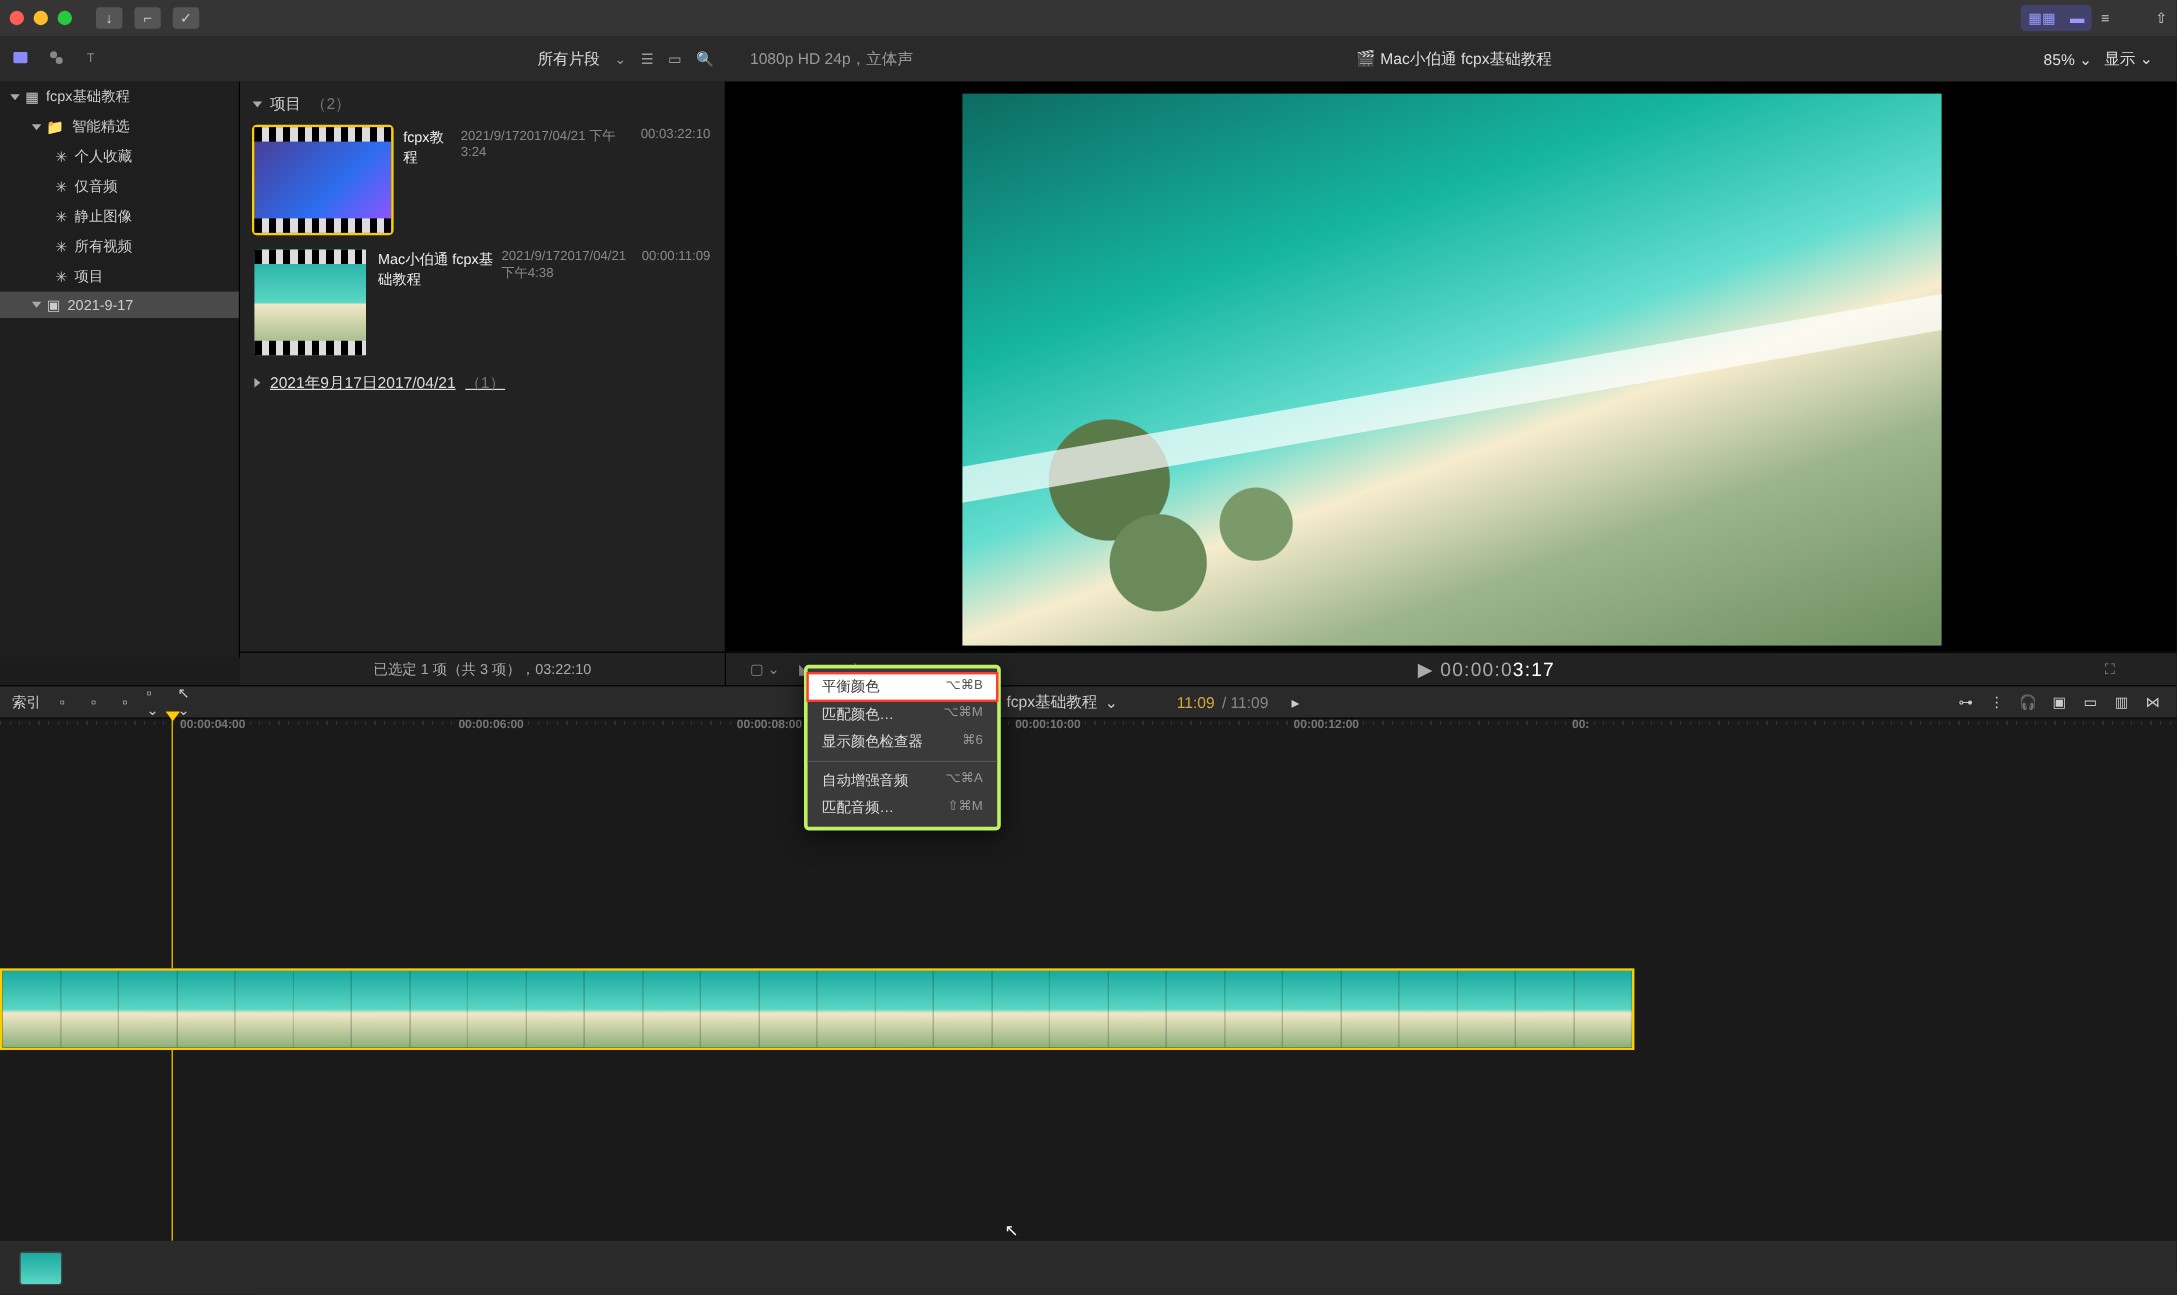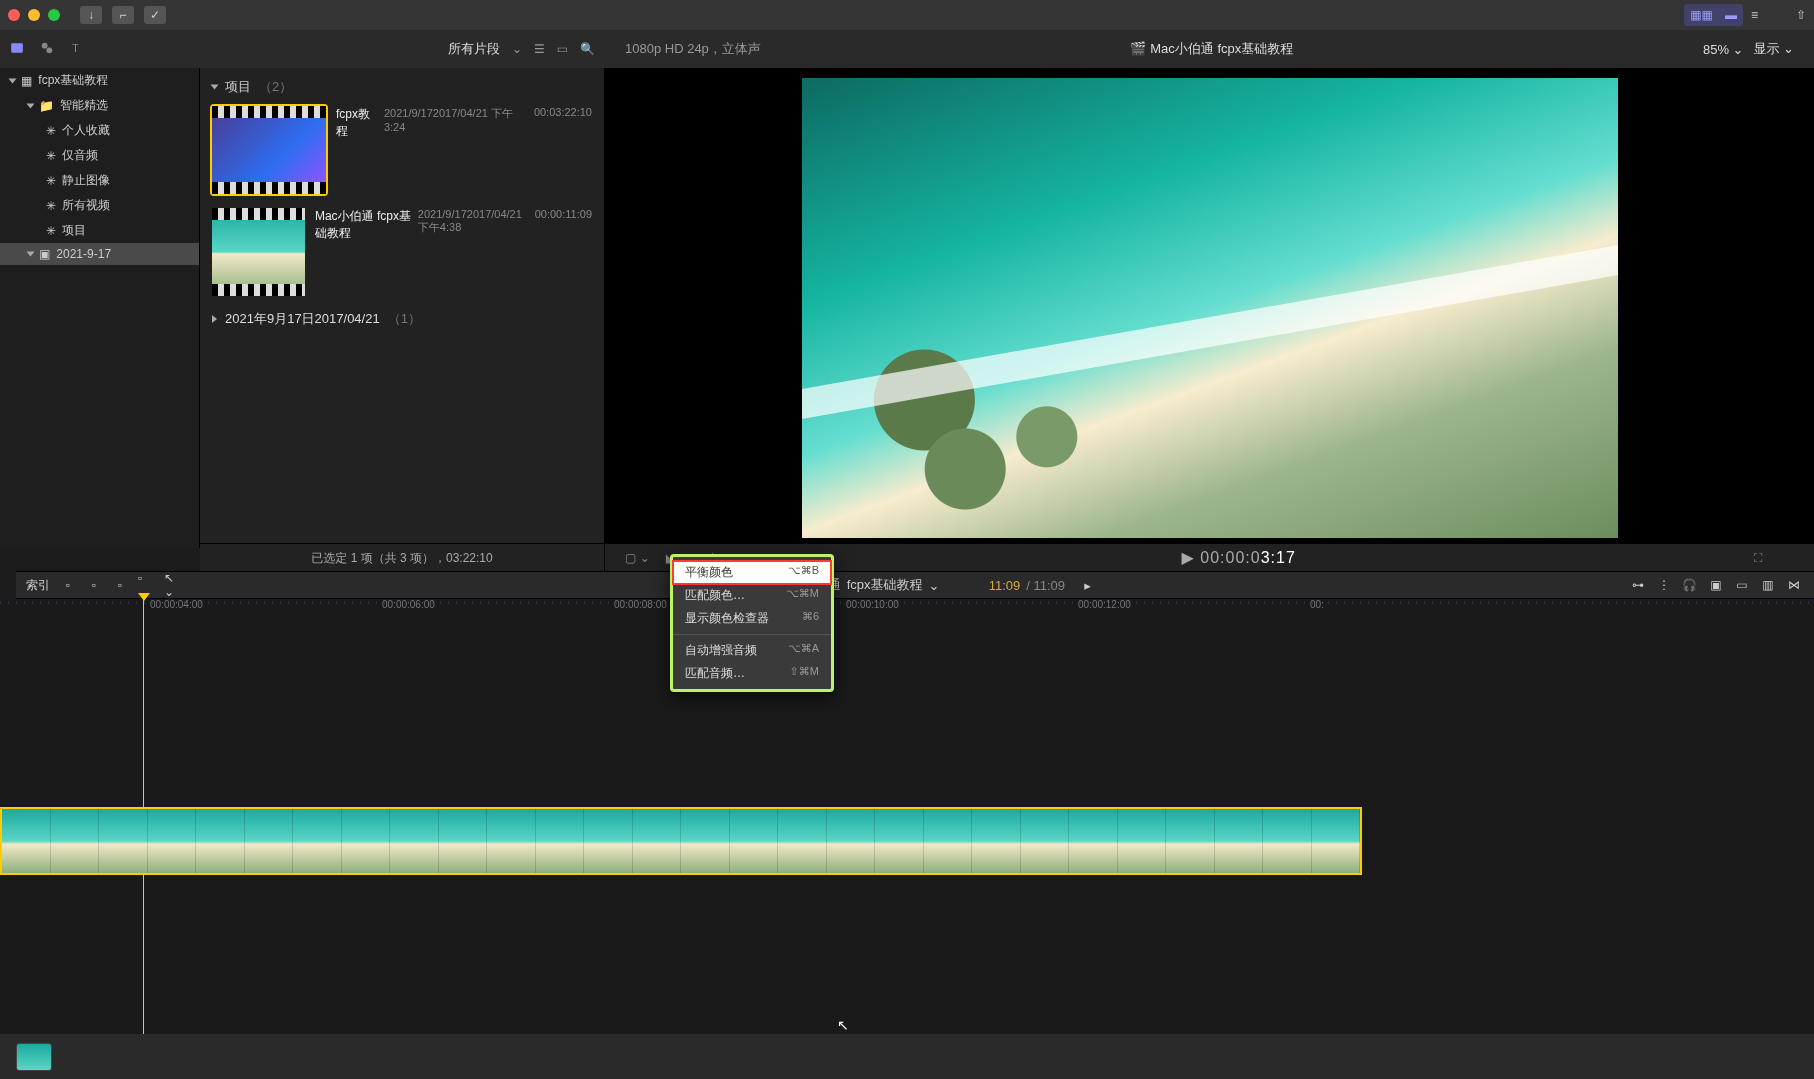--- a/index.html
+++ b/index.html
@@ -42,21 +42,21 @@
   .clip { display:flex; gap:10px; margin-bottom:14px; }
   .thumb { width:116px; height:88px; background:linear-gradient(135deg,#4b3a8f,#2d6df0 60%,#9d51ff); border-radius:2px; position:relative; }
   .thumb.sel { outline:2px solid #ffcc00; }
   .filmstrip { position:absolute; top:0; left:0; right:0; height:12px;
     background:repeating-linear-gradient(90deg,#000 0 6px,#ddd 6px 12px); }
   .filmstrip.bot { top:auto; bottom:0; }
   .thumb.beach { background:linear-gradient(180deg,#1ba9a0 0%,#5ad6c4 50%,#f2e8c8 52%,#8db07a 100%); }
   .clip-meta { display:flex; flex-direction:row; gap:3px; font-size:12px; }
   .clip-meta .title { color:#eee; }
   .clip-meta .sub { color:#888; font-size:11px; }
-  .date-group { margin-top:12px; display:flex; align-items:center; gap:8px; color:#ddd; font-size:13px; }
+  .date-group { margin-top:12px; display:flex; align-items:center; gap:8px; color:#ddd; font-size:13px;text-decoration:underline; }
   .date-group .count { color:#777; }
   .tri.right { border-left-color:#aaa; }
 
   .browser-status { position:absolute; left:200px; width:405px; top:543px; height:28px; background:#222; text-align:center; color:#aaa; font-size:12px; line-height:28px; border-top:1px solid #000; border-right:1px solid #000; }
 
   .viewer { flex:1; background:#000; position:relative; display:flex; align-items:center; justify-content:center; }
   .video-frame { width:816px; height:460px; background:linear-gradient(160deg,#0d6a62 0%,#15b5a0 30%,#65ded0 50%,#f7ecce 60%,#9db58c 75%,#6b8e5e 100%); position:relative; overflow:hidden; }
   
   .video-frame::before { content:""; position:absolute; inset:0; background:
     radial-gradient(circle at 20% 85%, #6b8a5a 0 40px, transparent 41px),
@@ -65,34 +65,34 @@
   .video-frame::after { content:""; position:absolute; left:0; right:0; top:52%; height:30px; background:rgba(255,255,255,0.7); transform:skewY(-10deg); }
 
   
   .viewer-controls { position:absolute; left:605px; right:0; top:543px; height:28px; background:#222; display:flex; align-items:center; padding:0 20px; color:#888; border-top:1px solid #000; }
   .vc-left { display:flex; gap:16px; align-items:center; }
   .vc-center { flex:1; text-align:center; font-size:16px; color:#aaa; letter-spacing:1px; }
   .vc-center .cur { color:#fff; }
   .vc-right { width:40px; }
 
   
-  .tl-header { position:absolute; left:16px; right:0; top:571px; height:28px; background:#2a2a2a; display:flex; align-items:center; border-top:1px solid #000; border-bottom:1px solid #000; }
+  .tl-header { position:absolute; left:0; right:0; top:571px; height:28px; background:#2a2a2a; display:flex; align-items:center; border-top:1px solid #000; border-bottom:1px solid #000; }
   .tl-left { display:flex; gap:10px; align-items:center; padding:0 10px; width:260px; }
   .tl-left .lbl { color:#ccc; }
   .tl-icons { display:flex; gap:10px; }
   .tl-center { flex:1; text-align:center; color:#ccc; font-size:13px; display:flex; align-items:center; justify-content:center; gap:6px; }
   .tl-center .pos { color:#d4a843;margin-left:30px; }
   .tl-center .dur { color:#888; }
   .tl-right { display:flex; gap:10px; padding-right:12px; align-items:center; }
   .mini-ic { width:16px; height:12px; display:flex; align-items:center; justify-content:center; }
 
   
   .ruler { position:absolute; left:0; right:0; top:599px; height:18px; background:#1a1a1a; display:flex; color:#777; font-size:10px; padding-left:150px; }
   .ruler-dots { position:absolute; left:0; right:0; top:2px; height:3px; background:repeating-linear-gradient(90deg,#4a4aa0 0 1px,transparent 1px 8px); opacity:0.4; }
-  .ruler span { width:232px; }
+  .ruler span { width:232px;font-weight:bold; }
 
   
   .timeline { position:absolute; left:0; right:0; top:617px; bottom:45px; background:#1a1a1a; }
   .playhead { position:absolute; left:143px; top:599px; bottom:45px; width:1px; background:#ffcc00; }
   .playhead::before { content:""; position:absolute; top:-6px; left:-5px; width:0; height:0; border-left:6px solid transparent; border-right:6px solid transparent; border-top:8px solid #ffcc00; }
 
   .clip-bar { position:absolute; left:0; top:807px; height:68px; width:1362px; border:2px solid #ffcc00; background:#0a4a44; overflow:hidden; }
   .clip-strip { display:flex; height:100%; }
   .clip-frame { flex:1; background:linear-gradient(180deg,#1ba9a0 0%,#5ad6c4 50%,#f2e8c8 55%,#8db07a 100%); border-right:1px solid rgba(0,0,0,0.15); }
 

